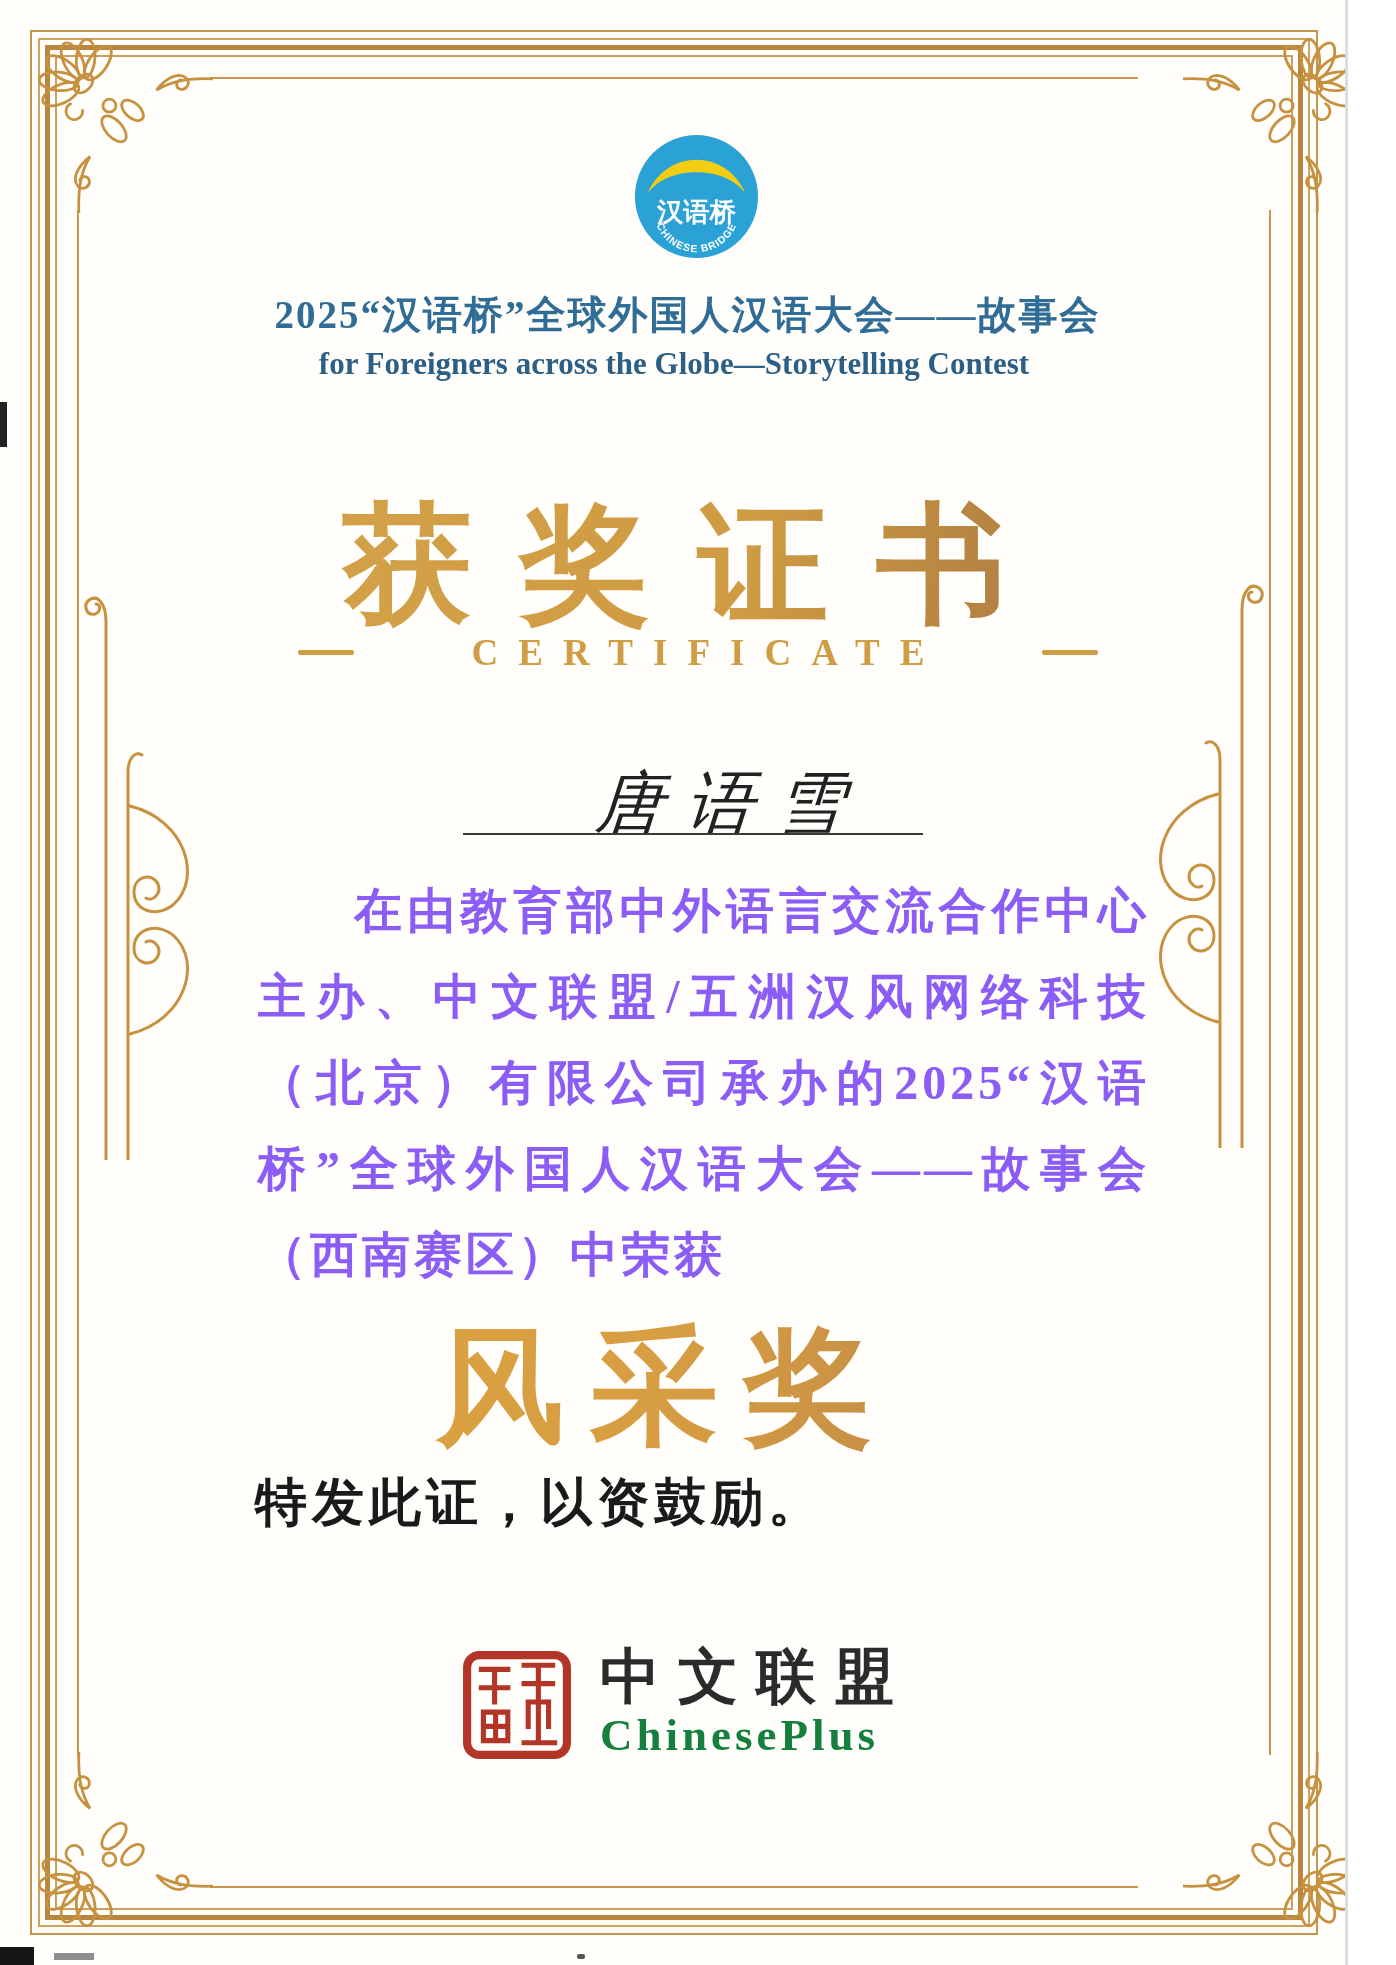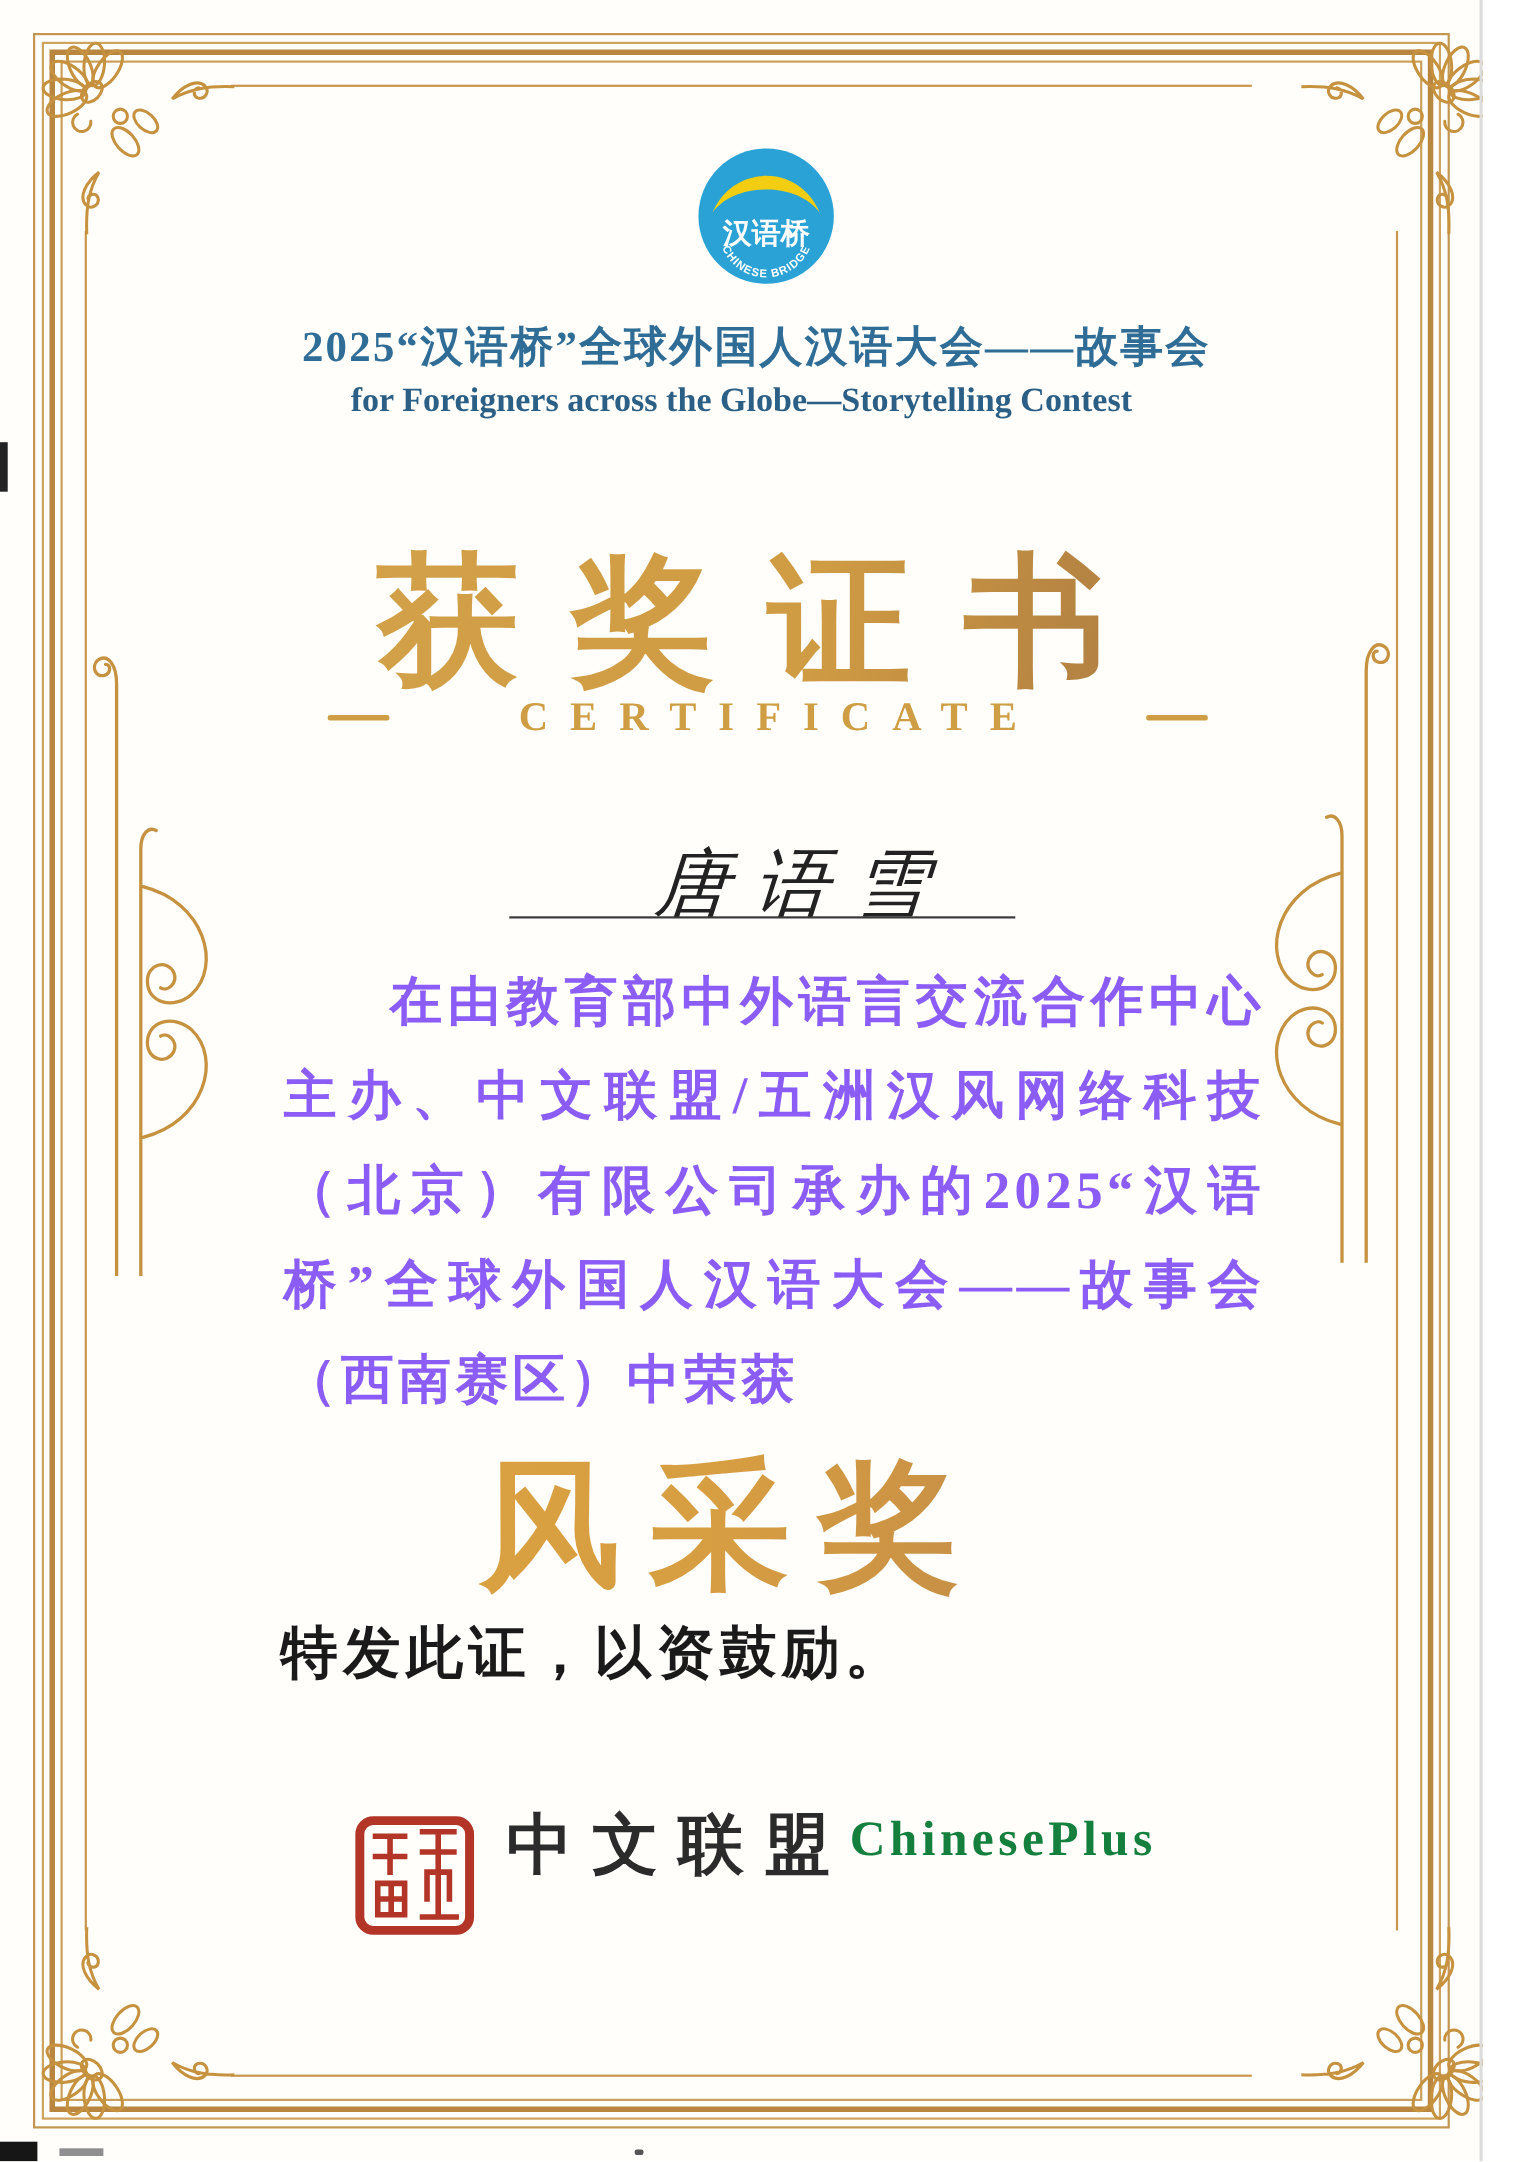--- a/index.html
+++ b/index.html
@@ -81,21 +81,21 @@
     font-size:52px;color:#1a1a1a;letter-spacing:5px;font-weight:600;
   }
 
   
   .issuer{
     position:absolute;left:0;right:0;top:1645px;
     display:flex;justify-content:center;align-items:flex-start;gap:26px;
     transform:translateX(12px);
   }
   .seal{width:114px;height:112px;margin-top:4px;}
-  .issuer-text{display:flex;flex-direction:row;}
+  .issuer-text{display:flex;flex-direction:column;}
   .issuer-zh{font-size:60px;font-weight:bold;color:#2b2b2b;letter-spacing:18px;line-height:64px;}
   .issuer-en{font-size:45px;font-weight:bold;color:#15803d;letter-spacing:4px;line-height:48px;margin-top:2px;font-family:"Liberation Serif","DejaVu Serif",serif;}
 
   
   .artifact{position:absolute;}
   .art-left-tick{left:0;top:402px;width:7px;height:45px;background:#232323;}
   .art-bl-block{left:0;top:1947px;width:34px;height:18px;background:#161616;}
   .art-bl-dash{left:54px;top:1953px;width:40px;height:7px;background:#8f8f8f;}
   .art-dot{left:577px;top:1954px;width:8px;height:5px;background:#555;border-radius:2px;}
   .art-right-strip{right:0;top:0;width:3px;height:100%;background:#dcdcdc;}

